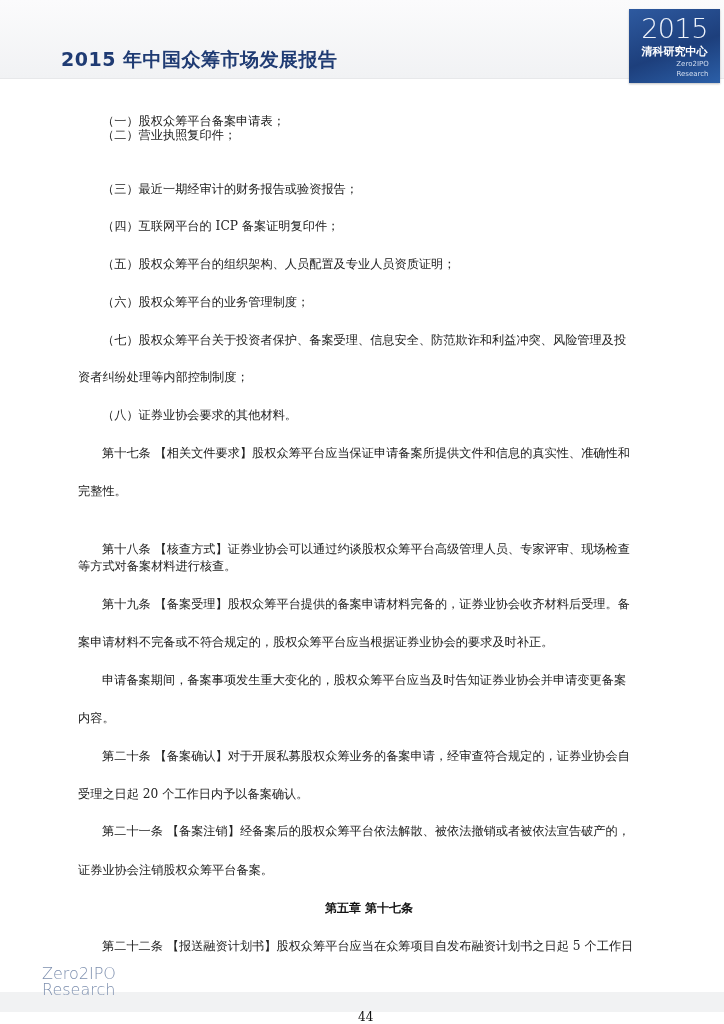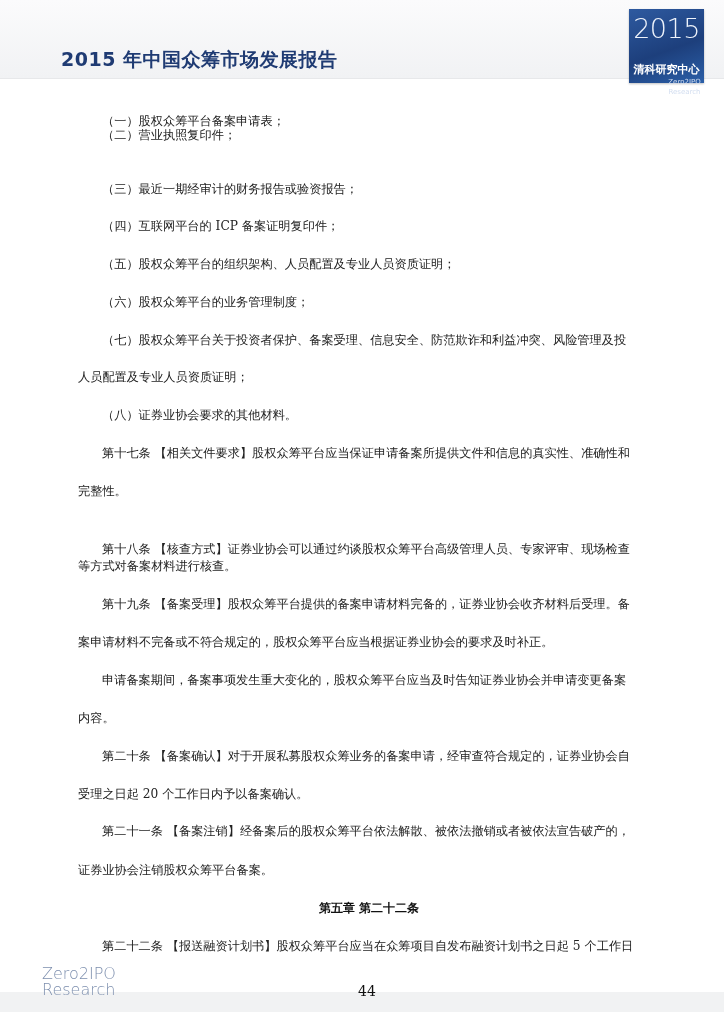--- a/index.html
+++ b/index.html
@@ -13,28 +13,28 @@
       position: absolute; left: 0; top: 0; width: 724px; height: 78px;
       background: linear-gradient(#fbfbfc, #f1f2f4);
       border-bottom: 1px solid #e7e8ea;
     }
     .report-title {
       position: absolute; left: 61px; top: 47px;
       font-family: "DejaVu Sans", "Liberation Sans", sans-serif;
       font-weight: bold; font-size: 19px; color: #1f3b73; letter-spacing: 0.5px;
     }
     .logo-box {
-      position: absolute; left: 629px; top: 9px; width: 75px; height: 74px;
+      position: absolute; left: 629px; top: 9px; width: 91px; height: 74px;
       background: linear-gradient(160deg, #2e5aa0 0%, #1d3f7c 55%, #2b5fa8 100%);
       box-shadow: 0 1px 2px rgba(0,0,0,0.25);
       text-align: center; color: #fff;
       font-family: "DejaVu Sans", "Liberation Sans", sans-serif;
     }
     .logo-year { font-size: 27px; font-weight: 300; line-height: 30px; margin-top: 5px; letter-spacing: -0.5px; color: #eef3fb; }
-    .logo-cn { font-size: 11px; font-weight: bold; line-height: 14px; margin-top: 19px; }
+    .logo-cn { font-size: 11px; font-weight: bold; line-height: 14px; margin-top: 1px; }
     .logo-en { font-size: 7px; line-height: 10px; color: #d3def0; margin-left: 36px; }
 
     .content { position: absolute; left: 78px; top: 0; width: 582px; }
     .line {
       position: absolute; left: 0; white-space: nowrap;
       font-size: 12.2px; line-height: 16px; color: #222;
     }
     .indent { left: 24px; }
     .chapter {
       position: absolute; left: 0; width: 582px; text-align: center;
@@ -45,22 +45,22 @@
     .footer-band {
       position: absolute; left: 0; top: 992px; width: 724px; height: 20px;
       background: #f1f2f3;
     }
     .footer-logo {
       position: absolute; left: 42px; top: 966px;
       font-family: "DejaVu Sans", "Liberation Sans", sans-serif;
       font-size: 16px; line-height: 16px; color: #7d8fae; font-weight: 300;
     }
     .page-number {
-      position: absolute; left: 358px; top: 983px;
-      font-size: 14px; color: #111;
+      position: absolute; left: 358px; top: 1010px;
+      font-size: 12px; color: #111;
     }
   </style>
 </head>
 <body>
 
 <div class="header-band"></div>
 <div class="report-title">2015 年中国众筹市场发展报告</div>
 <div class="logo-box">
   <div class="logo-year">2015</div>
   <div class="logo-cn">清科研究中心</div>
@@ -68,42 +68,42 @@
 </div>
 
 <div class="content">
   <div class="line indent" style="top:113px">（一）股权众筹平台备案申请表；</div>
   <div class="line indent" style="top:127px">（二）营业执照复印件；</div>
   <div class="line indent" style="top:181px">（三）最近一期经审计的财务报告或验资报告；</div>
   <div class="line indent" style="top:218px">（四）互联网平台的 ICP 备案证明复印件；</div>
   <div class="line indent" style="top:256px">（五）股权众筹平台的组织架构、人员配置及专业人员资质证明；</div>
   <div class="line indent" style="top:294px">（六）股权众筹平台的业务管理制度；</div>
   <div class="line indent" style="top:332px">（七）股权众筹平台关于投资者保护、备案受理、信息安全、防范欺诈和利益冲突、风险管理及投</div>
-  <div class="line" style="top:369px">人员配置及专业人员资质证明；</div>
+  <div class="line" style="top:369px">资者纠纷处理等内部控制制度；</div>
   <div class="line indent" style="top:407px">（八）证券业协会要求的其他材料。</div>
 
   <div class="line indent" style="top:445px">第十七条 【相关文件要求】股权众筹平台应当保证申请备案所提供文件和信息的真实性、准确性和</div>
   <div class="line" style="top:483px">完整性。</div>
 
   <div class="line indent" style="top:541px">第十八条 【核查方式】证券业协会可以通过约谈股权众筹平台高级管理人员、专家评审、现场检查</div>
   <div class="line" style="top:558px">等方式对备案材料进行核查。</div>
 
   <div class="line indent" style="top:596px">第十九条 【备案受理】股权众筹平台提供的备案申请材料完备的，证券业协会收齐材料后受理。备</div>
   <div class="line" style="top:634px">案申请材料不完备或不符合规定的，股权众筹平台应当根据证券业协会的要求及时补正。</div>
 
   <div class="line indent" style="top:672px">申请备案期间，备案事项发生重大变化的，股权众筹平台应当及时告知证券业协会并申请变更备案</div>
   <div class="line" style="top:710px">内容。</div>
 
   <div class="line indent" style="top:748px">第二十条 【备案确认】对于开展私募股权众筹业务的备案申请，经审查符合规定的，证券业协会自</div>
   <div class="line" style="top:786px">受理之日起 20 个工作日内予以备案确认。</div>
 
   <div class="line indent" style="top:823px">第二十一条 【备案注销】经备案后的股权众筹平台依法解散、被依法撤销或者被依法宣告破产的，</div>
   <div class="line" style="top:862px">证券业协会注销股权众筹平台备案。</div>
 
-  <div class="chapter" style="top:900px">第五章 第二十二条</div>
+  <div class="chapter" style="top:900px">第五章 第十七条</div>
 
   <div class="line indent" style="top:938px">第二十二条 【报送融资计划书】股权众筹平台应当在众筹项目自发布融资计划书之日起 5 个工作日</div>
 </div>
 
 <div class="footer-band"></div>
 <div class="footer-logo">
   <div>Zero2IPO</div>
   <div>Research</div>
 </div>
 <div class="page-number">44</div>

